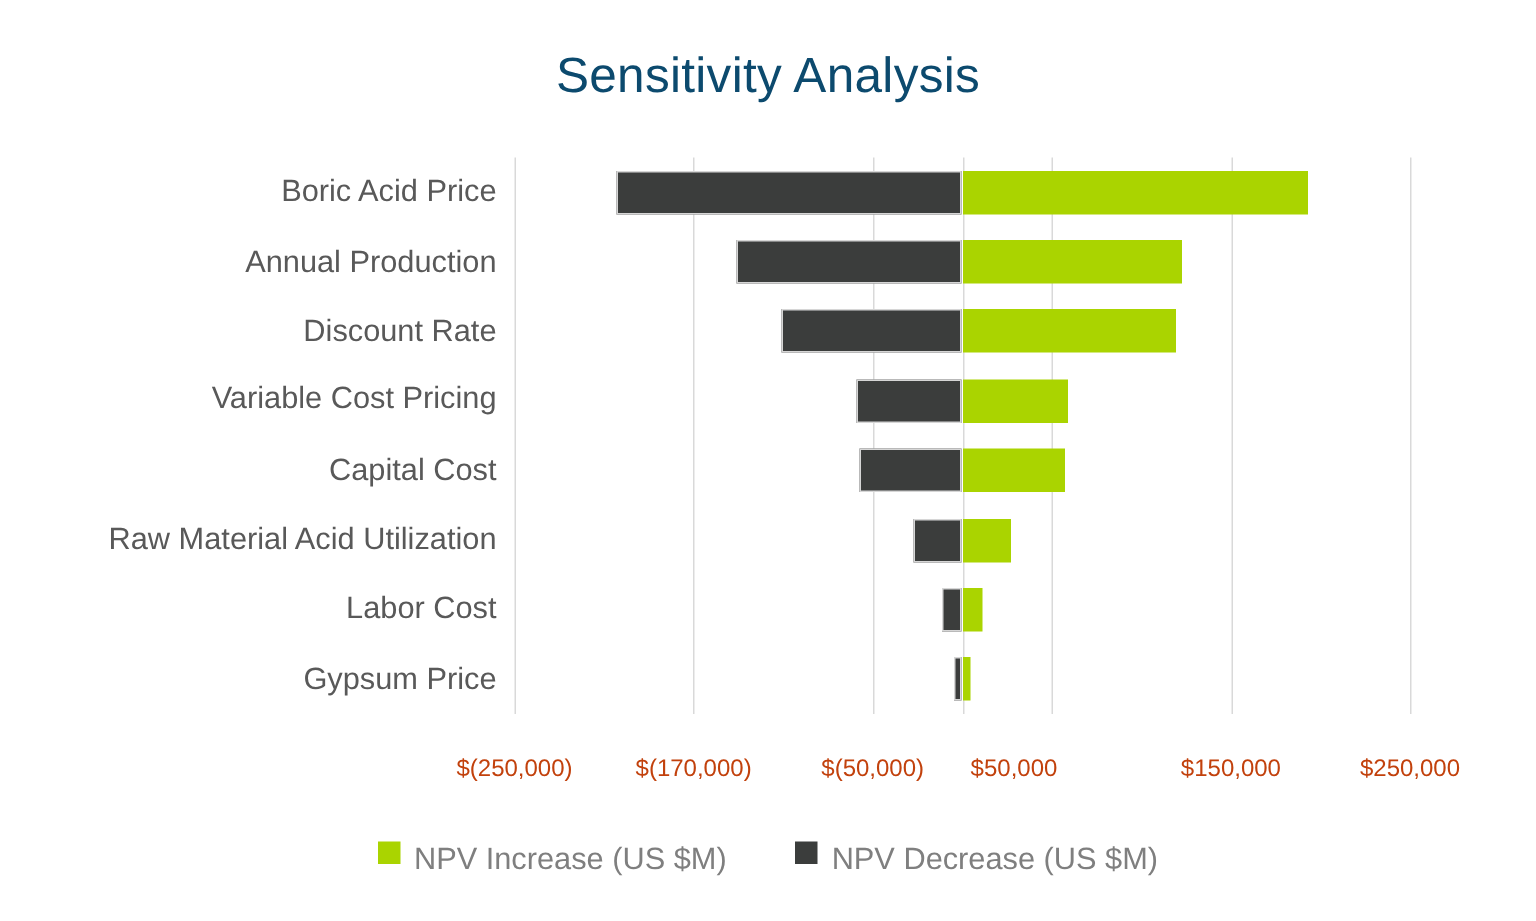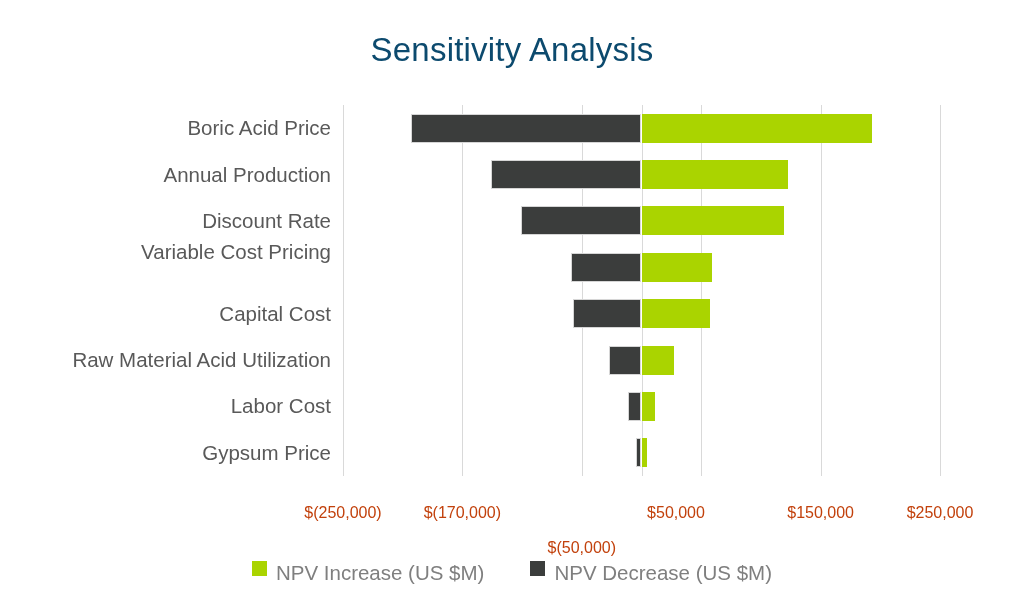--- a/index.html
+++ b/index.html
@@ -153,21 +153,21 @@
 <body>
 
 <div id="chart-root">
 
   <div id="chart-title">Sensitivity Analysis</div>
 
   <div id="category-labels">
       <div class="cat-label" style="top: 57.5625px;">Annual Production</div>
       <div class="cat-label" style="top: 11.1875px;">Boric Acid Price</div>
       <div class="cat-label" style="top: 103.938px;">Discount Rate</div>
-      <div class="cat-label" style="top: 135px;">Variable Cost Pricing</div>
+      <div class="cat-label" style="top: 149px;">Variable Cost Pricing</div>
       <div class="cat-label" style="top: 196.688px; padding-left: 28px;">Capital Cost</div>
       <div class="cat-label" style="top: 243.062px;">Raw Material Acid Utilization</div>
       <div class="cat-label" style="top: 289.438px;">Labor Cost</div>
       <div class="cat-label" style="top: 335.812px;">Gypsum Price</div>
     </div>
 
   <div id="plot-area">
     <div id="gridlines">
         <div class="gridline" style="left: 0px;"></div>
         <div class="gridline" style="left: 119px;"></div>
@@ -193,21 +193,21 @@
         <div class="bar decrease" style="left: 285.366px; width: 13.134px; top: 286.938px; background: rgb(59, 61, 60);"></div>
         <div class="bar increase" style="left: 298.5px; width: 13.134px; top: 286.938px; background: rgb(170, 212, 0);"></div>
         <div class="bar decrease" style="left: 292.53px; width: 5.97px; top: 333.312px; background: rgb(59, 61, 60);"></div>
         <div class="bar increase" style="left: 298.5px; width: 5.97px; top: 333.312px; background: rgb(170, 212, 0);"></div>
       </div>
   </div>
 
   <div id="tick-labels">
       <div class="tick-label" style="left: 343px;">$(250,000)</div>
       <div class="tick-label" style="left: 462.4px;">$(170,000)</div>
-      <div class="tick-label" style="left: 581.8px; margin-top: 35px;">$(50,000)</div>
+      <div class="tick-label" style="left: 581.8px;">$(50,000)</div>
       <div class="tick-label" style="left: 676px;">$50,000</div>
       <div class="tick-label" style="left: 820.6px;">$150,000</div>
       <div class="tick-label" style="left: 940px;">$250,000</div>
     </div>
 
   <div id="legend">
       <div class="legend-entry">
         <span class="legend-swatch" style="background: rgb(170, 212, 0);"></span>
         <span class="legend-text">NPV Increase (US $M)</span>
       </div>

